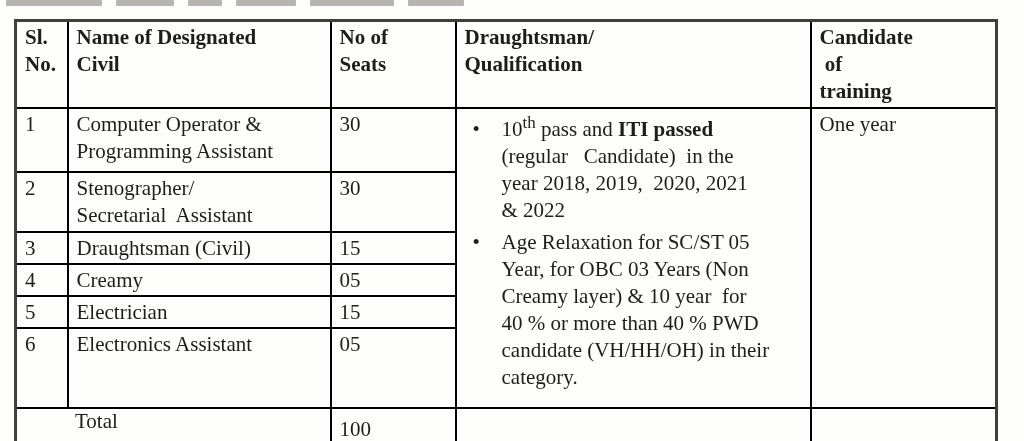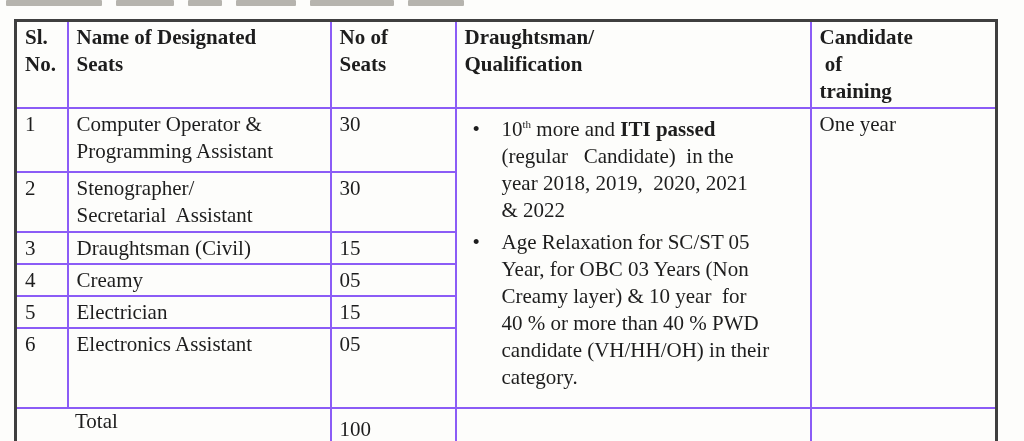--- a/index.html
+++ b/index.html
@@ -16,38 +16,38 @@
   .top-remnant span{display:block;height:6px;background:#b6b4ae;border-radius:1px;}
   .frag-a{width:96px;}  .frag-b{width:58px;} .frag-c{width:34px;}
   .frag-d{width:60px;}  .frag-e{width:84px;} .frag-f{width:56px;}
 
   table.doc-table{
     position:absolute;left:14px;top:19px;
     border-collapse:collapse;table-layout:fixed;
     border:3px solid #3f3f3f;
   }
   .doc-table th,.doc-table td{
-    border:2px solid #8b5cf6;
+    border:2px solid #000000;
     vertical-align:top;
     padding:2px 8px;
     font-size:21px;line-height:27px;
     text-align:left;font-weight:normal;
     overflow:hidden;
   }
   .doc-table th{font-weight:bold;}
   .pre{white-space:pre-wrap;}
   .center{text-align:center;margin-left:44px;}
   .pad-l{padding-left:11px;}
 
   
   td.elig{padding:7px 2px 0 0;}
   .bullet-item{display:flex;margin-bottom:5px;}
   .bullet-marker{flex:0 0 29px;padding-left:16px;font-size:21px;line-height:27px;}
   .bullet-body{flex:1;white-space:pre-wrap;}
-  sup.ord{font-size:11px;vertical-align:super;line-height:0;}
+  sup.ord{font-size:17px;vertical-align:super;line-height:0;}
   b.bold-inline{font-weight:bold;}
 
   td.total-label-cell{text-align:left;padding-left:58px;line-height:23px;padding-top:1px;}
   td.total-seats-cell{line-height:23px;padding-top:9px;}
   tr.thin td{line-height:26px;padding-top:2px;}
 </style>
 </head>
 <body>
 
 <div class="page">
@@ -68,39 +68,39 @@
       <col style="width:125px">
       <col style="width:355px">
       <col style="width:186px">
     </colgroup>
 
     <tbody>
         <tr style="height:81px">
       <th class="pre pad-l">Sl.
 No.</th>
       <th class="pre">Name of Designated
-Seats</th>
+Civil</th>
       <th class="pre center">No of
 Seats</th>
       <th class="pre center">Draughtsman/
 Qualification</th>
       <th class="pre">Candidate
  of
 training</th>
     </tr>
 
     <tr style="height:64px">
       <td class="pad-l">1</td>
       <td class="pre">Computer Operator &amp;
 Programming Assistant</td>
       <td>30</td>
       <td class="elig" rowspan="6">
         <div class="bullet-item">
           <span class="bullet-marker">•</span>
-          <div class="bullet-body"><span>10</span><sup class="ord">th</sup><span> more and </span><b class="bold-inline">ITI passed</b><span>
+          <div class="bullet-body"><span>10</span><sup class="ord">th</sup><span> pass and </span><b class="bold-inline">ITI passed</b><span>
 (regular   Candidate)  in the
 year 2018, 2019,  2020, 2021
 &amp; 2022</span></div>
         </div>
         <div class="bullet-item">
           <span class="bullet-marker">•</span>
           <div class="bullet-body">Age Relaxation for SC/ST 05
 Year, for OBC 03 Years (Non
 Creamy layer) &amp; 10 year  for
 40 % or more than 40 % PWD

